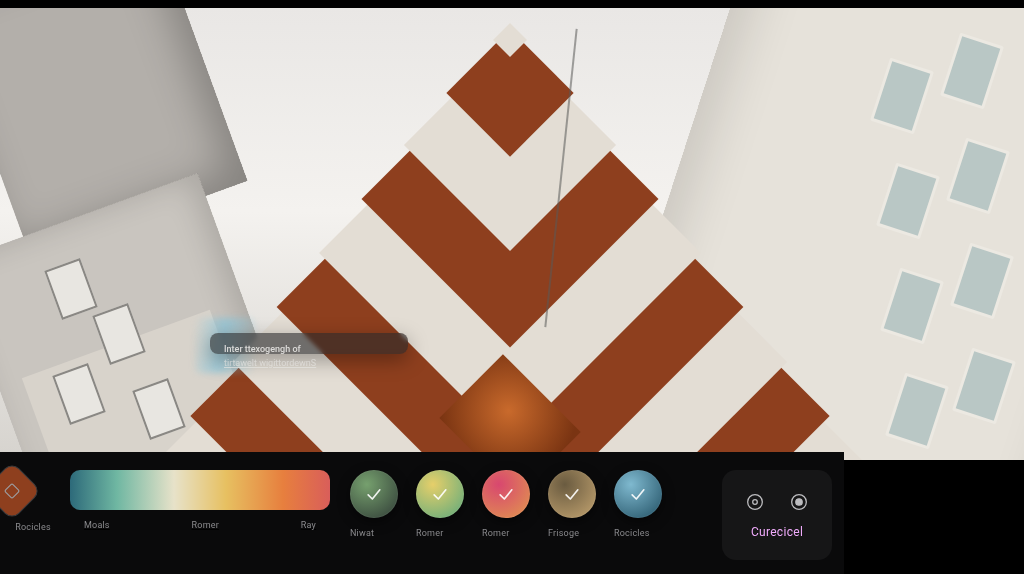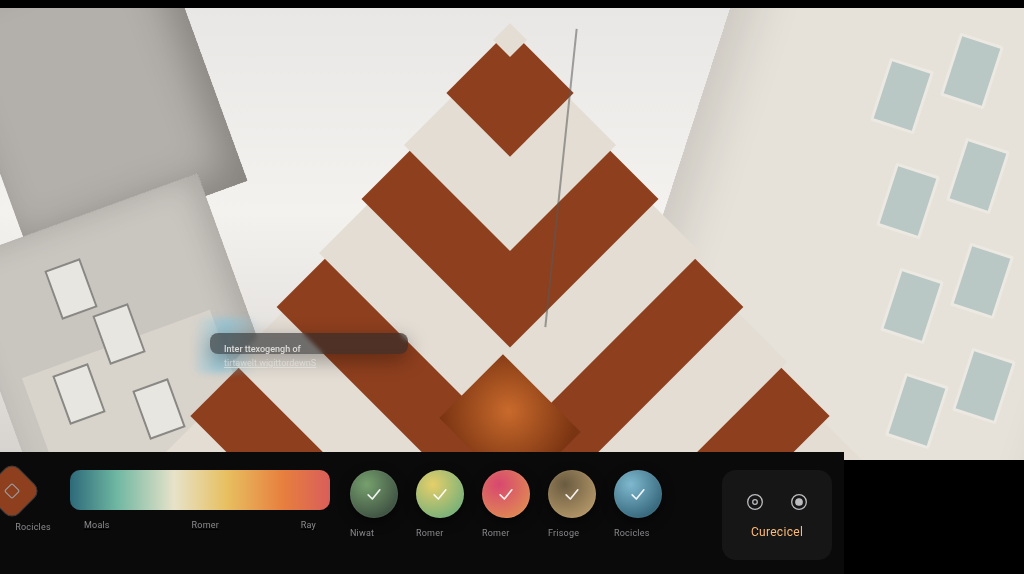--- a/index.html
+++ b/index.html
@@ -59,21 +59,21 @@
   .gradlbls{display:flex;justify-content:space-between;padding:0 14px;text-decoration:underline;}
   
   .presets{display:flex;align-items:flex-start;gap:18px;margin-left:4px;}
   .pcol{display:flex;flex-direction:column;gap:10px;}
   .sw{width:48px;height:48px;border-radius:50%;position:relative;display:flex;align-items:center;justify-content:center;box-shadow:inset 0 0 0 1px rgba(255,255,255,.05),0 4px 12px rgba(0,0,0,.5);}
   .sw svg{width:20px;height:20px;color:rgba(255,255,255,.9);}
   
   .card{margin-left:auto;flex:0 0 110px;height:90px;border-radius:14px;background:#161617;display:flex;flex-direction:column;align-items:center;justify-content:center;gap:12px;}
   .card .row{display:flex;gap:22px;color:#bdbdc0;}
   .card .row .ic{width:22px;height:22px;}
-  .card .big{color:#fdba74;font-size:12px;letter-spacing:.3px;}
+  .card .big{color:#f0abfc;font-size:12px;letter-spacing:.3px;}
 </style>
 </head>
 <body>
 
 <div class="stage">
 
   <div class="photo">
     <div class="bL"></div>
     <div class="bL2"></div>
     <div class="bL3"></div>

